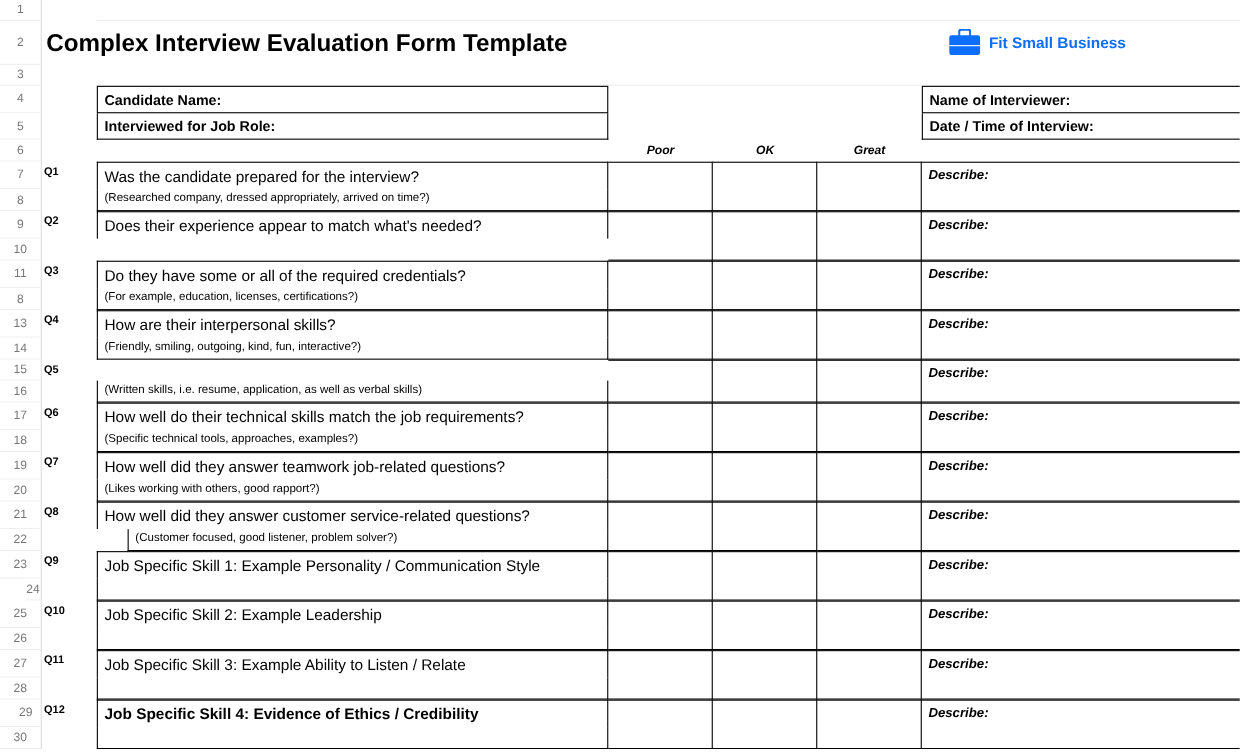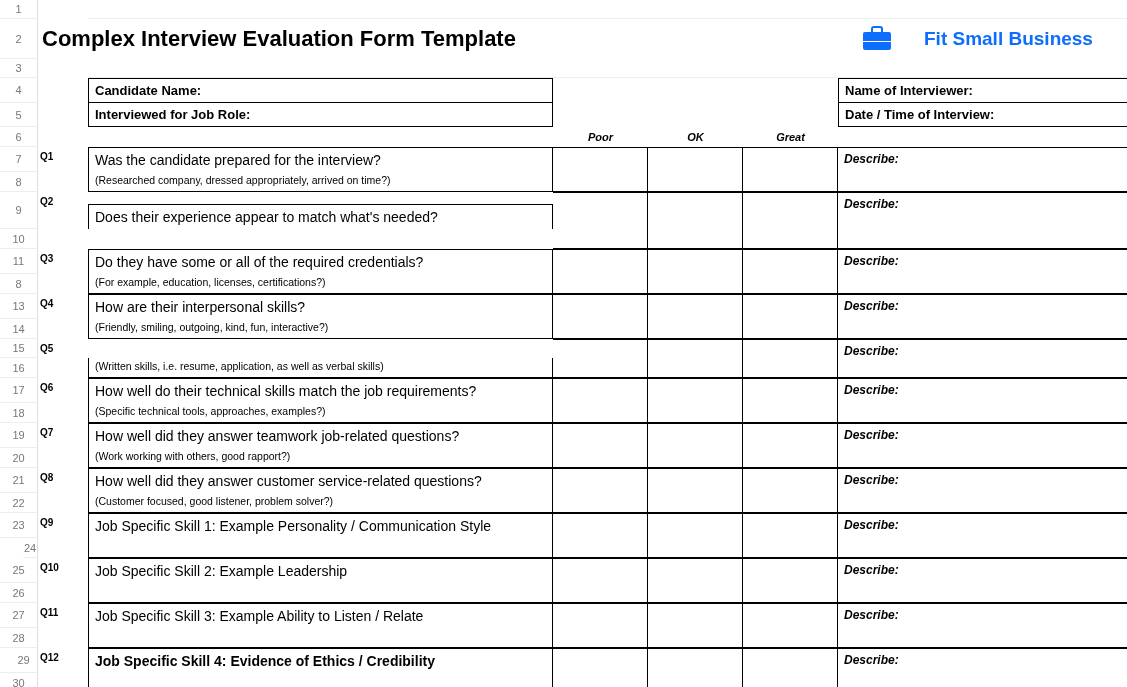--- a/index.html
+++ b/index.html
@@ -46,25 +46,24 @@
     .logo {
       grid-column: 7;
       grid-row: 1 / 4;
       display: flex;
       align-items: center;
       justify-content: flex-start;
       padding-left: 25px;
       gap: 8px;
     }
     .logo-text {
-      font-size: 19px;
+      font-size: 14px;
       font-weight: bold;
       color: #0d6efd;
       font-family: Arial, sans-serif;
-      margin-left: 25px;
     }
     .briefcase {
       width: 28px;
       height: 22px;
       position: relative;
     }
     .briefcase-body {
       width: 28px;
       height: 18px;
       background: #0d6efd;
@@ -200,21 +199,21 @@
     <div class="qtext tall" style="grid-row: 7;">Was the candidate prepared for the interview?</div>
     <div class="ratebox col4" style="grid-row: 7 / 9;"></div>
     <div class="ratebox col5" style="grid-row: 7 / 9;"></div>
     <div class="ratebox col6" style="grid-row: 7 / 9;"></div>
     <div class="describe" style="grid-row: 7 / 9;">Describe:</div>
     <div class="rowhdr " style="grid-row: 8;">8</div>
     <div class="cell blank-col" style="grid-row: 8;"></div>
     <div class="qhint" style="grid-row: 8;">(Researched company, dressed appropriately, arrived on time?)</div>
     <div class="rowhdr " style="grid-row: 9;">9</div>
     <div class="qnum" style="grid-row: 9;">Q2</div>
-    <div class="qtext tall" style="grid-row: 9; border-top: 1px solid rgb(0, 0, 0); margin-top: 12px;">Does their experience appear to match what's needed?</div>
+    <div class="qtext tall" style="grid-row: 9; border-top: 1px solid rgb(0, 0, 0);">Does their experience appear to match what's needed?</div>
     <div class="ratebox col4" style="grid-row: 9 / 11;"></div>
     <div class="ratebox col5" style="grid-row: 9 / 11;"></div>
     <div class="ratebox col6" style="grid-row: 9 / 11;"></div>
     <div class="describe" style="grid-row: 9 / 11;">Describe:</div>
     <div class="rowhdr " style="grid-row: 10;">10</div>
     <div class="cell blank-col" style="grid-row: 10;"></div>
     <div class="rowhdr " style="grid-row: 11;">11</div>
     <div class="qnum" style="grid-row: 11;">Q3</div>
     <div class="qtext tall" style="grid-row: 11; border-top: 1px solid rgb(0, 0, 0);">Do they have some or all of the required credentials?</div>
     <div class="ratebox col4" style="grid-row: 11 / 13;"></div>
@@ -255,31 +254,31 @@
     <div class="qhint" style="grid-row: 18;">(Specific technical tools, approaches, examples?)</div>
     <div class="rowhdr " style="grid-row: 19;">19</div>
     <div class="qnum" style="grid-row: 19;">Q7</div>
     <div class="qtext tall" style="grid-row: 19; border-top: 1px solid rgb(0, 0, 0);">How well did they answer teamwork job-related questions?</div>
     <div class="ratebox col4" style="grid-row: 19 / 21;"></div>
     <div class="ratebox col5" style="grid-row: 19 / 21;"></div>
     <div class="ratebox col6" style="grid-row: 19 / 21;"></div>
     <div class="describe" style="grid-row: 19 / 21;">Describe:</div>
     <div class="rowhdr " style="grid-row: 20;">20</div>
     <div class="cell blank-col" style="grid-row: 20;"></div>
-    <div class="qhint" style="grid-row: 20;">(Work working with others, good rapport?)</div>
+    <div class="qhint" style="grid-row: 20;">(Likes working with others, good rapport?)</div>
     <div class="rowhdr " style="grid-row: 21;">21</div>
     <div class="qnum" style="grid-row: 21;">Q8</div>
     <div class="qtext tall" style="grid-row: 21; border-top: 1px solid rgb(0, 0, 0);">How well did they answer customer service-related questions?</div>
     <div class="ratebox col4" style="grid-row: 21 / 23;"></div>
     <div class="ratebox col5" style="grid-row: 21 / 23;"></div>
     <div class="ratebox col6" style="grid-row: 21 / 23;"></div>
     <div class="describe" style="grid-row: 21 / 23;">Describe:</div>
     <div class="rowhdr " style="grid-row: 22;">22</div>
     <div class="cell blank-col" style="grid-row: 22;"></div>
-    <div class="qhint" style="grid-row: 22;">(Customer focused, good listener, problem solver?)</div>
+    <div class="qhint" style="grid-row: 22; margin-left: 28px;">(Customer focused, good listener, problem solver?)</div>
     <div class="rowhdr " style="grid-row: 23;">23</div>
     <div class="qnum" style="grid-row: 23;">Q9</div>
     <div class="qtext tall" style="grid-row: 23;">Job Specific Skill 1: Example Personality / Communication Style</div>
     <div class="ratebox col4" style="grid-row: 23 / 25;"></div>
     <div class="ratebox col5" style="grid-row: 23 / 25;"></div>
     <div class="ratebox col6" style="grid-row: 23 / 25;"></div>
     <div class="describe" style="grid-row: 23 / 25;">Describe:</div>
     <div class="rowhdr " style="grid-row: 24; margin-left: 23px;">24</div>
     <div class="cell blank-col" style="grid-row: 24;"></div>
     <div class="skill-blank" style="grid-row: 24;"></div>

